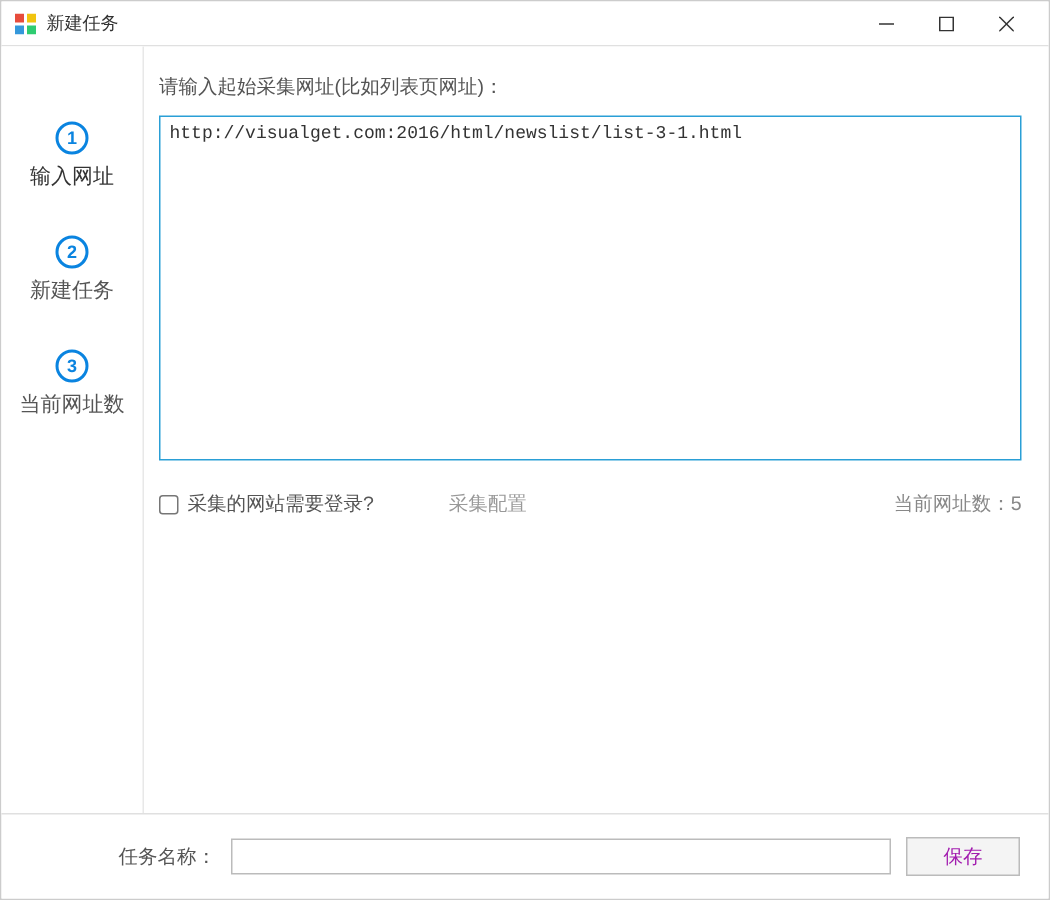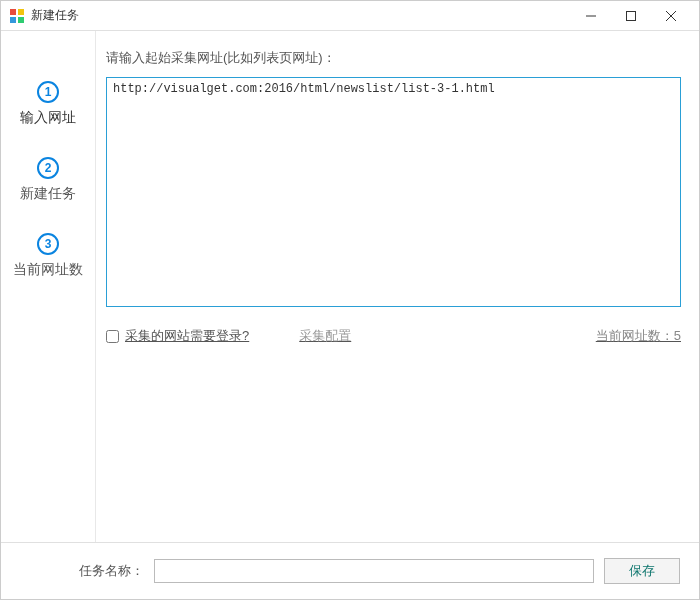--- a/index.html
+++ b/index.html
@@ -122,21 +122,20 @@
       overflow: auto;
     }
     
     .under-row {
       display: flex;
       align-items: flex-end;
       margin-top: 18px;
       padding: 2px 0;
       color: #555;
       font-size: 13px;
-      text-decoration: underline;
     }
     .under-row .checkbox-wrap {
       display: flex;
       align-items: center;
       gap: 6px;
     }
     .under-row input[type="checkbox"] {
       width: 13px;
       height: 13px;
     }
@@ -172,21 +171,21 @@
       font-size: 12px;
       max-width: 440px;
     }
     .footer .btn {
       height: 26px;
       padding: 0 24px;
       background: #f4f4f4;
       border: 1px solid #bbb;
       cursor: pointer;
       font-size: 13px;
-      color: #0f766e;
+      color: #a21caf;
     }
   </style>
 </head>
 <body>
 
 <div class="window">
 
   <div class="titlebar">
     <span class="title-icon">
       <svg width="14" height="14" viewBox="0 0 14 14">

